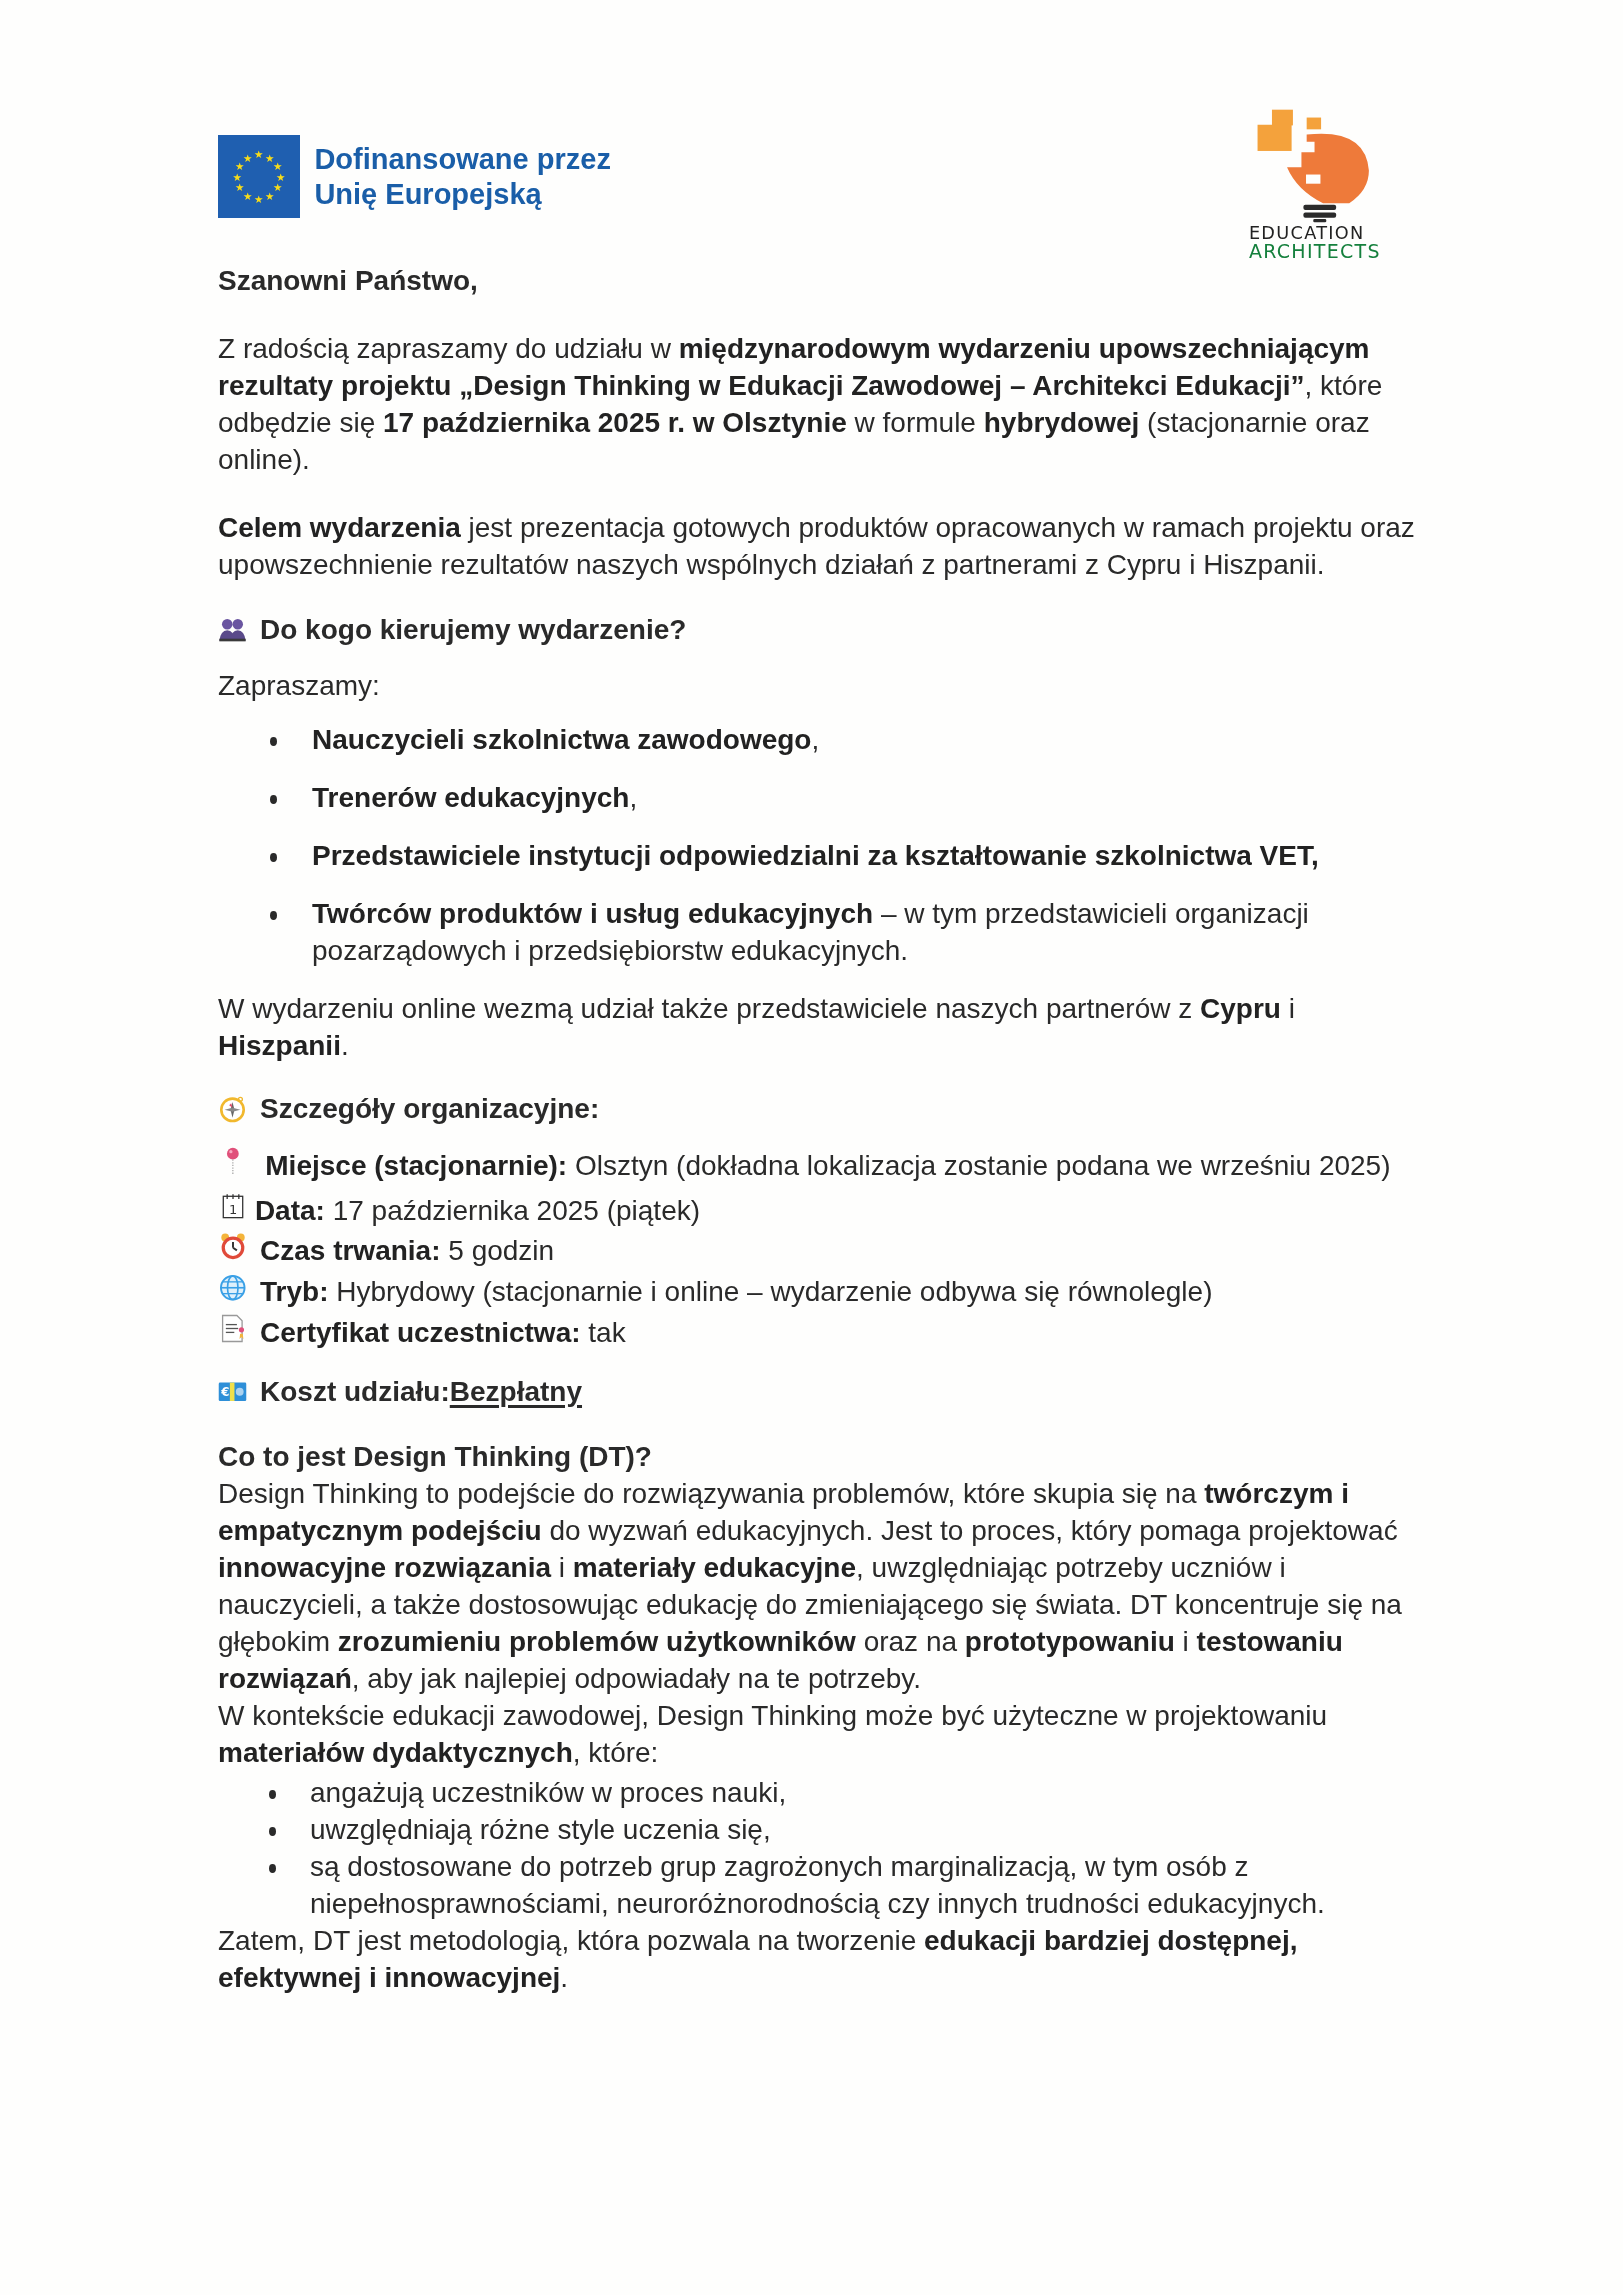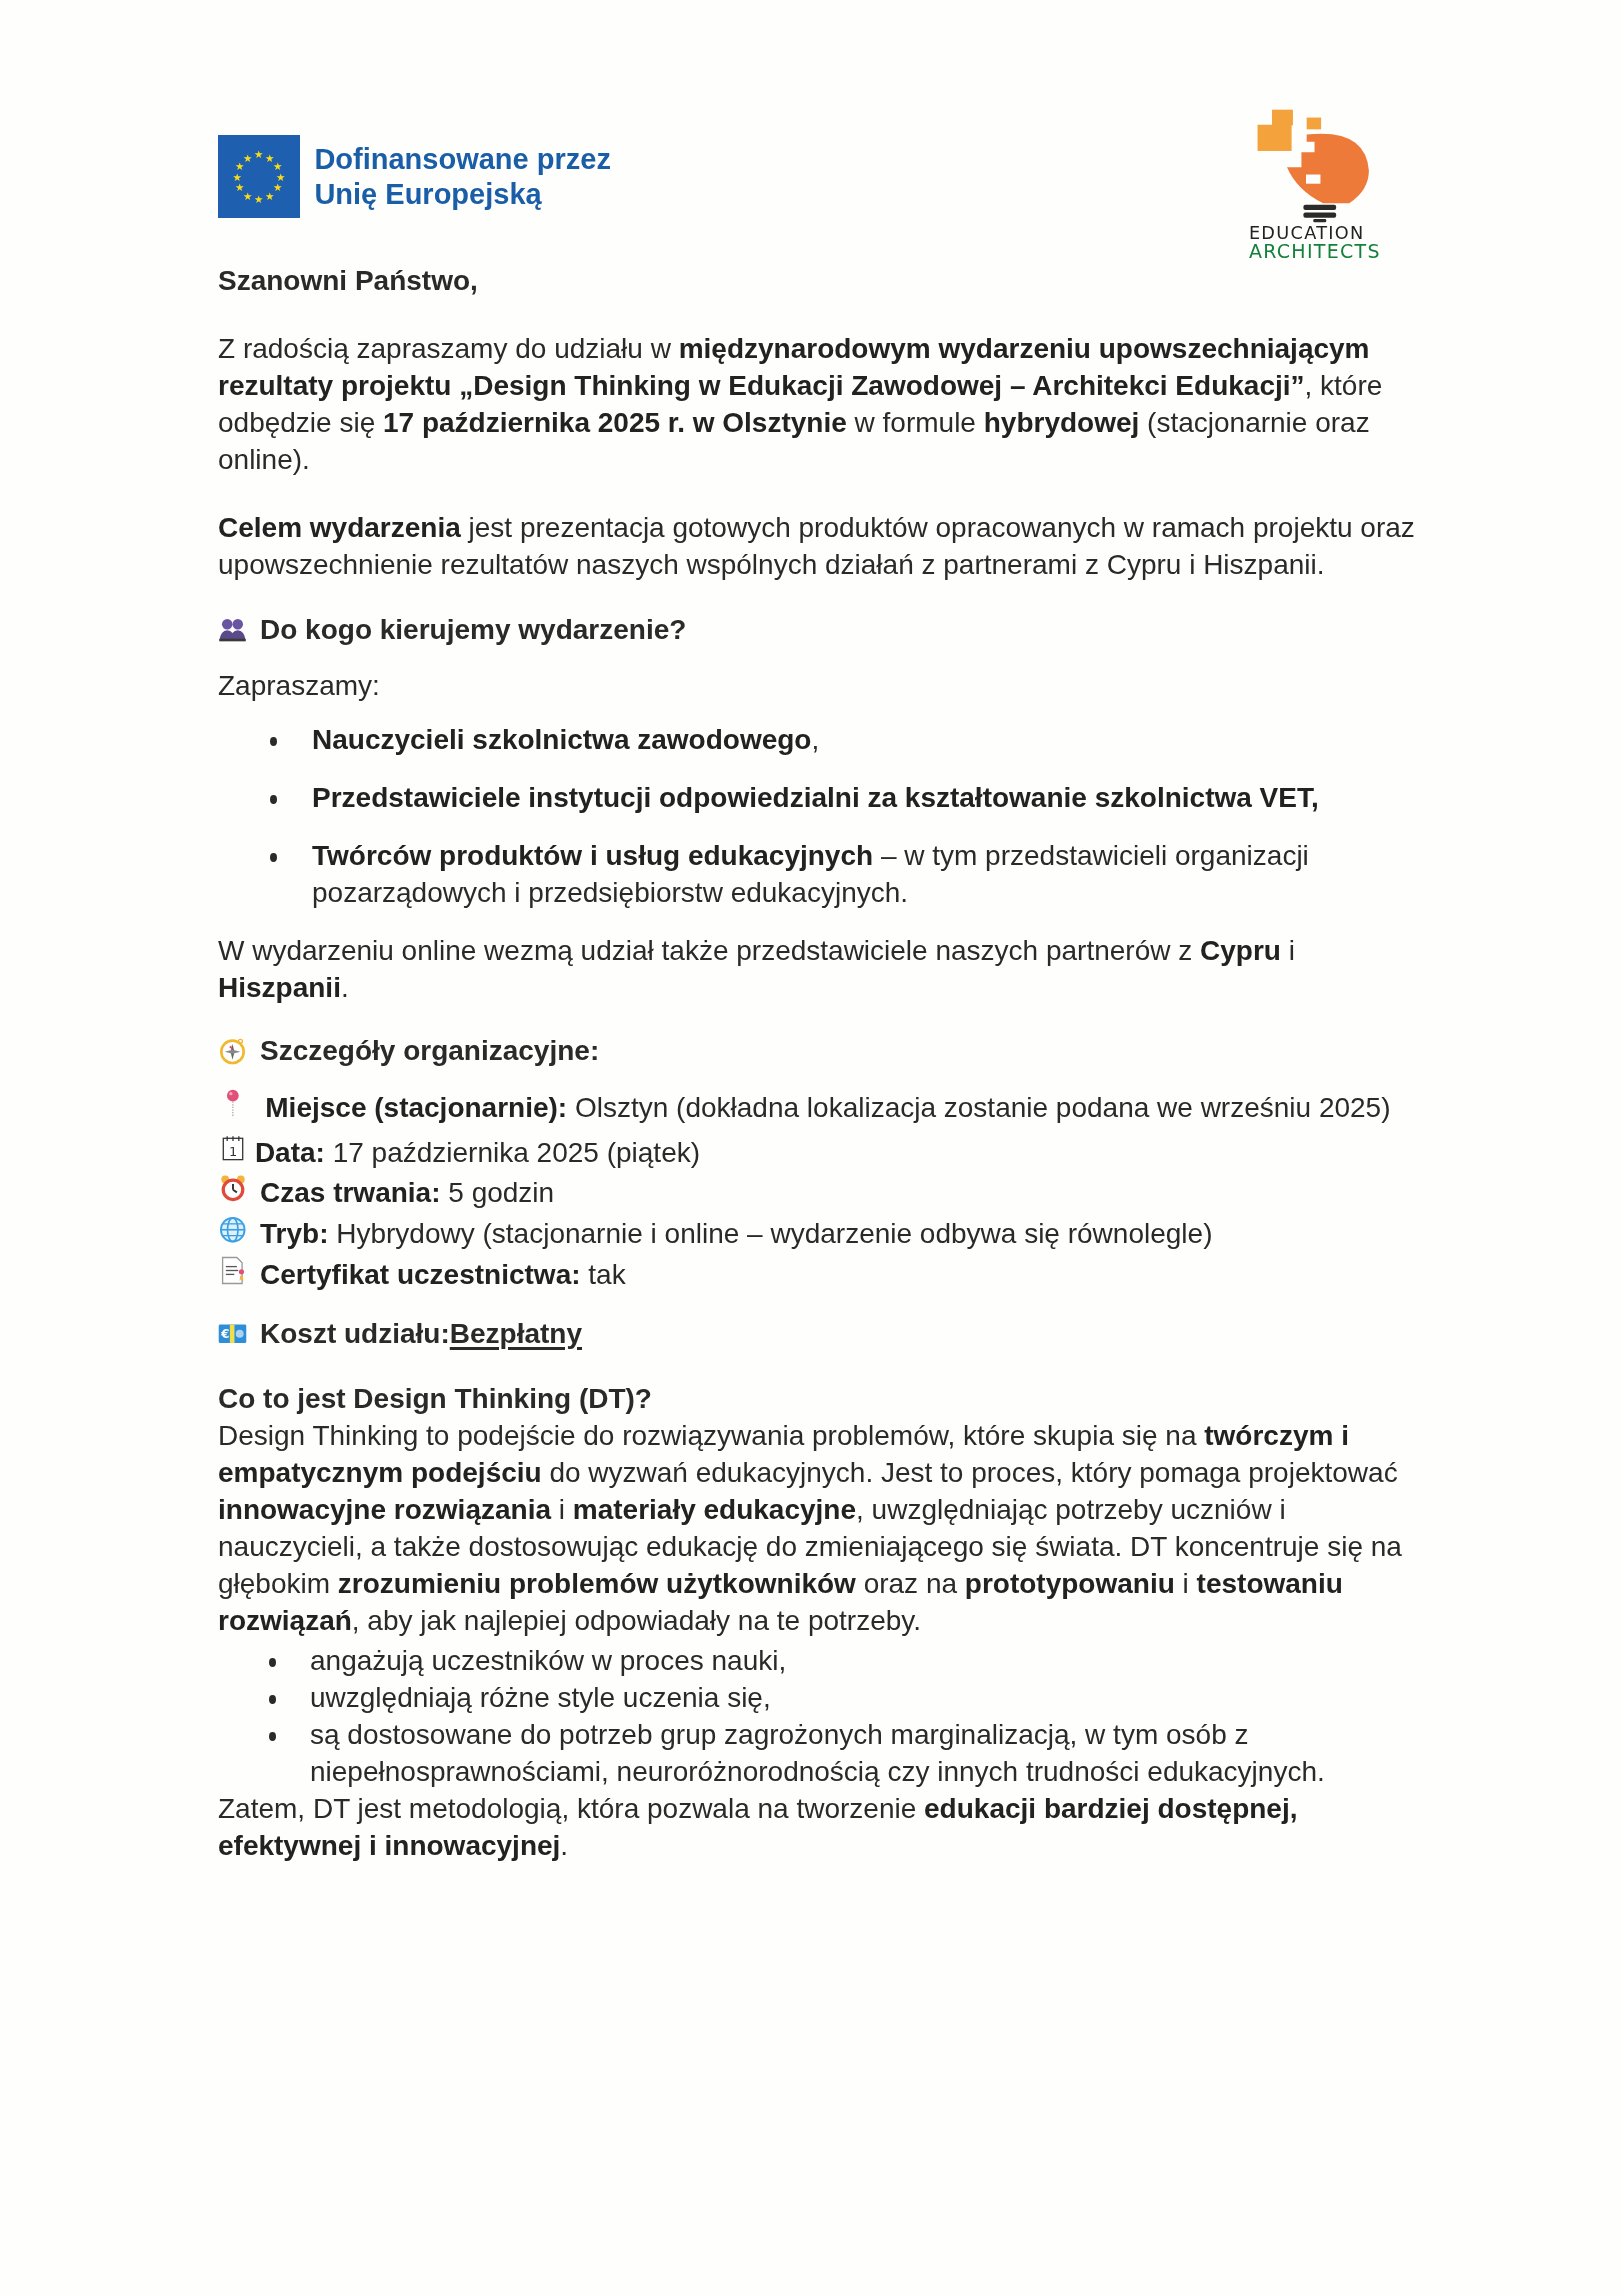--- a/index.html
+++ b/index.html
@@ -92,20 +92,21 @@
             <rect x="2" y="33" width="40" height="4" fill="#3a3a3a"></rect>
           </svg>
       </span>
       <span>Do kogo kierujemy wydarzenie?</span>
     </div>
 
     <p style="margin-top:19.6px">Zapraszamy:</p>
 
     <ul class="bullets">
       <li><b>Nauczycieli szkolnictwa zawodowego</b><span>,</span></li>
+      <li><b>Trenerów edukacyjnych</b><span>,</span></li>
       <li><b>Przedstawiciele instytucji odpowiedzialni za kształtowanie szkolnictwa VET,</b><span></span></li>
       <li><b>Twórców produktów i usług edukacyjnych</b><span> – w tym przedstawicieli organizacji pozarządowych i przedsiębiorstw edukacyjnych.</span></li>
     </ul>
 
     <p style="margin-top:2.6px"><span>W wydarzeniu online wezmą udział także przedstawiciele naszych partnerów z </span><b>Cypru</b><span> i </span><b>Hiszpanii</b><span>.</span></p>
 
     <div class="heading" style="margin-top:26px">
       <span class="icon">
         <svg width="29" height="29" viewBox="0 0 44 44">
             <circle cx="22" cy="24" r="17" fill="#fff" stroke="#f1b82d" stroke-width="4"></circle>
@@ -189,20 +190,21 @@
           </svg>
       </span>
       <span>Koszt udziału:</span>
         <span class="underline"> Bezpłatny</span>
     </div>
 
     <p style="margin-top:28px;font-weight:bold">Co to jest Design Thinking (DT)?</p>
 
     <p id="dt-p1" style="margin-top:0"><span>Design Thinking to podejście do rozwiązywania problemów, które skupia się na </span><b>twórczym i empatycznym podejściu</b><span> do wyzwań edukacyjnych. Jest to proces, który pomaga projektować </span><b>innowacyjne rozwiązania</b><span> i </span><b>materiały edukacyjne</b><span>, uwzględniając potrzeby uczniów i nauczycieli, a także dostosowując edukację do zmieniającego się świata. DT koncentruje się na głębokim </span><b>zrozumieniu problemów użytkowników</b><span> oraz na </span><b>prototypowaniu</b><span> i </span><b>testowaniu rozwiązań</b><span>, aby jak najlepiej odpowiadały na te potrzeby.</span></p>
 
+    <p style="margin-top:0"><span>W kontekście edukacji zawodowej, Design Thinking może być użyteczne w projektowaniu </span><b>materiałów dydaktycznych</b><span>, które:</span></p>
 
     <ul class="dt-list">
       <li>angażują uczestników w proces nauki,</li>
       <li>uwzględniają różne style uczenia się,</li>
       <li>są dostosowane do potrzeb grup zagrożonych marginalizacją, w tym osób z niepełnosprawnościami, neuroróżnorodnością czy innych trudności edukacyjnych.</li>
     </ul>
 
     <p style="margin-top:0"><span>Zatem, DT jest metodologią, która pozwala na tworzenie </span><b>edukacji bardziej dostępnej, efektywnej i innowacyjnej</b><span>.</span></p>
   </div>
 </div>

